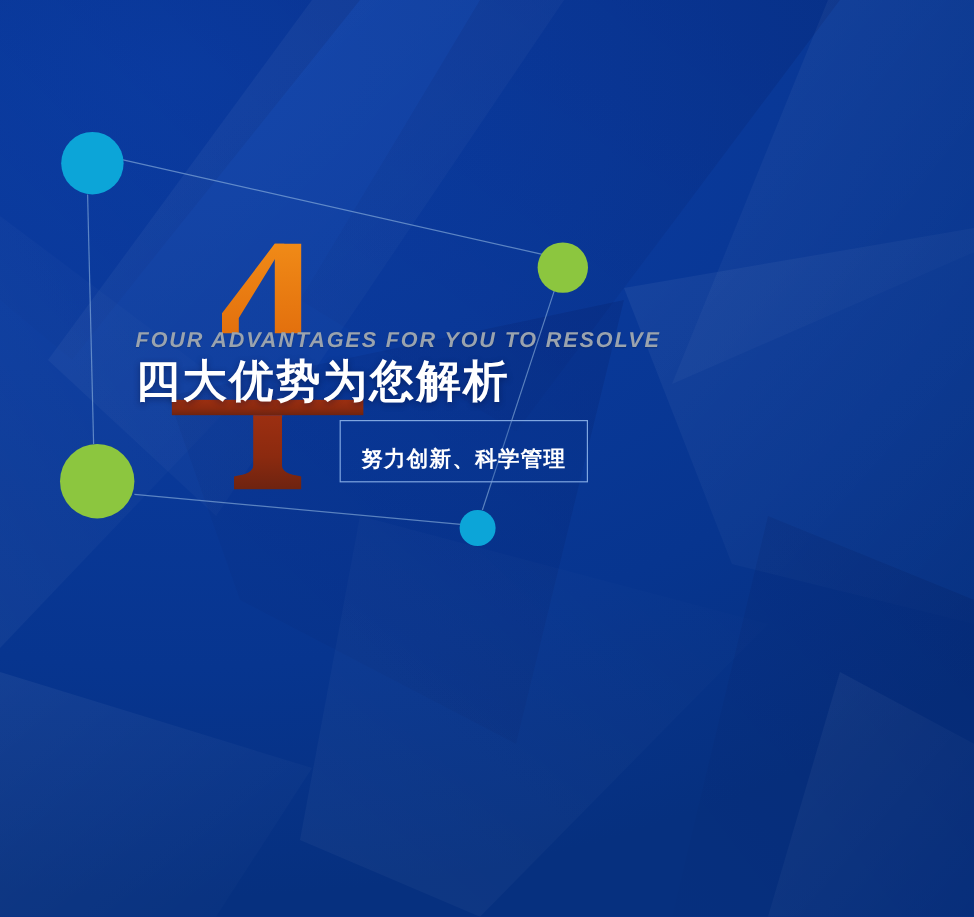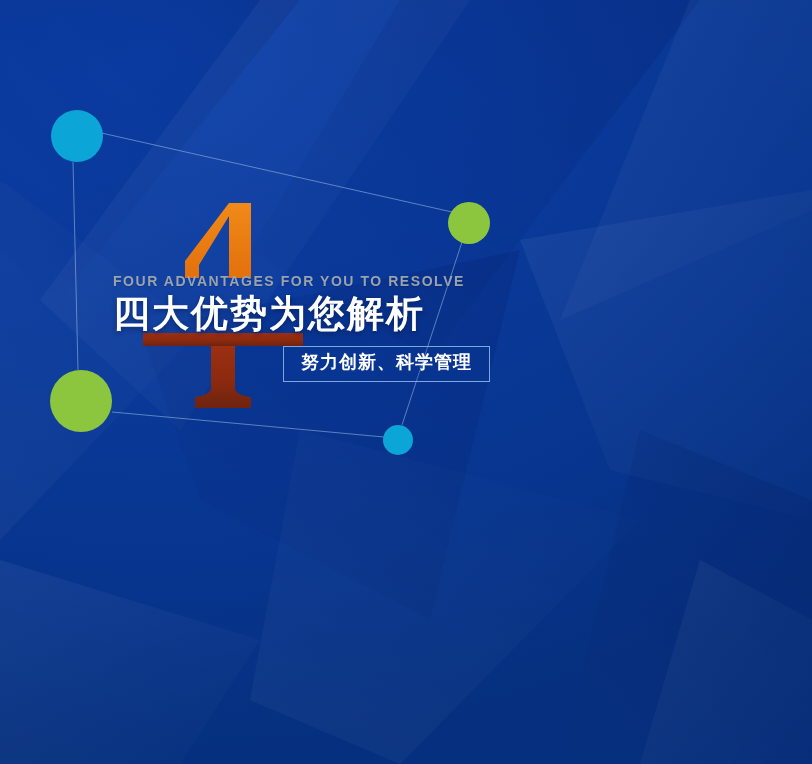--- a/index.html
+++ b/index.html
@@ -70,28 +70,29 @@
     height: 75px;
     pointer-events: none;
   }
   .pedestal svg { display: block; width: 100%; height: 100%; }
 
   .eyebrow {
     position: relative;
     z-index: 3;
     margin: 0;
     padding: 0;
-    font-size: 14px;
+    font-size: 18px;
     font-weight: bold;
     letter-spacing: 1.55px;
     color: #9aa3ae;
     line-height: 1;
     padding-top: 69px;
     white-space: nowrap;
     text-shadow: 0 1px 1px rgba(0,0,0,.18);
+    font-style: italic;
   }
 
   .headline {
     position: relative;
     z-index: 3;
     margin: 0;
     padding: 7px 0 0 0;
     font-size: 37px;
     font-weight: bold;
     letter-spacing: 2px;
@@ -103,21 +104,21 @@
 
   .tagline-row {
     position: relative;
     z-index: 3;
     padding-top: 12px;
     padding-left: 170px;
   }
   .tagline-box {
     display: inline-block;
     border: 1px solid #7fa6e0;
-    padding: 6px 17px 10px 17px;
+    padding: 22px 17px 10px 17px;
     font-size: 18px;
     font-weight: bold;
     letter-spacing: 1px;
     color: #ffffff;
     line-height: 1;
     white-space: nowrap;
     background: rgba(10, 58, 156, .22);
   }
 </style>
 </head>

